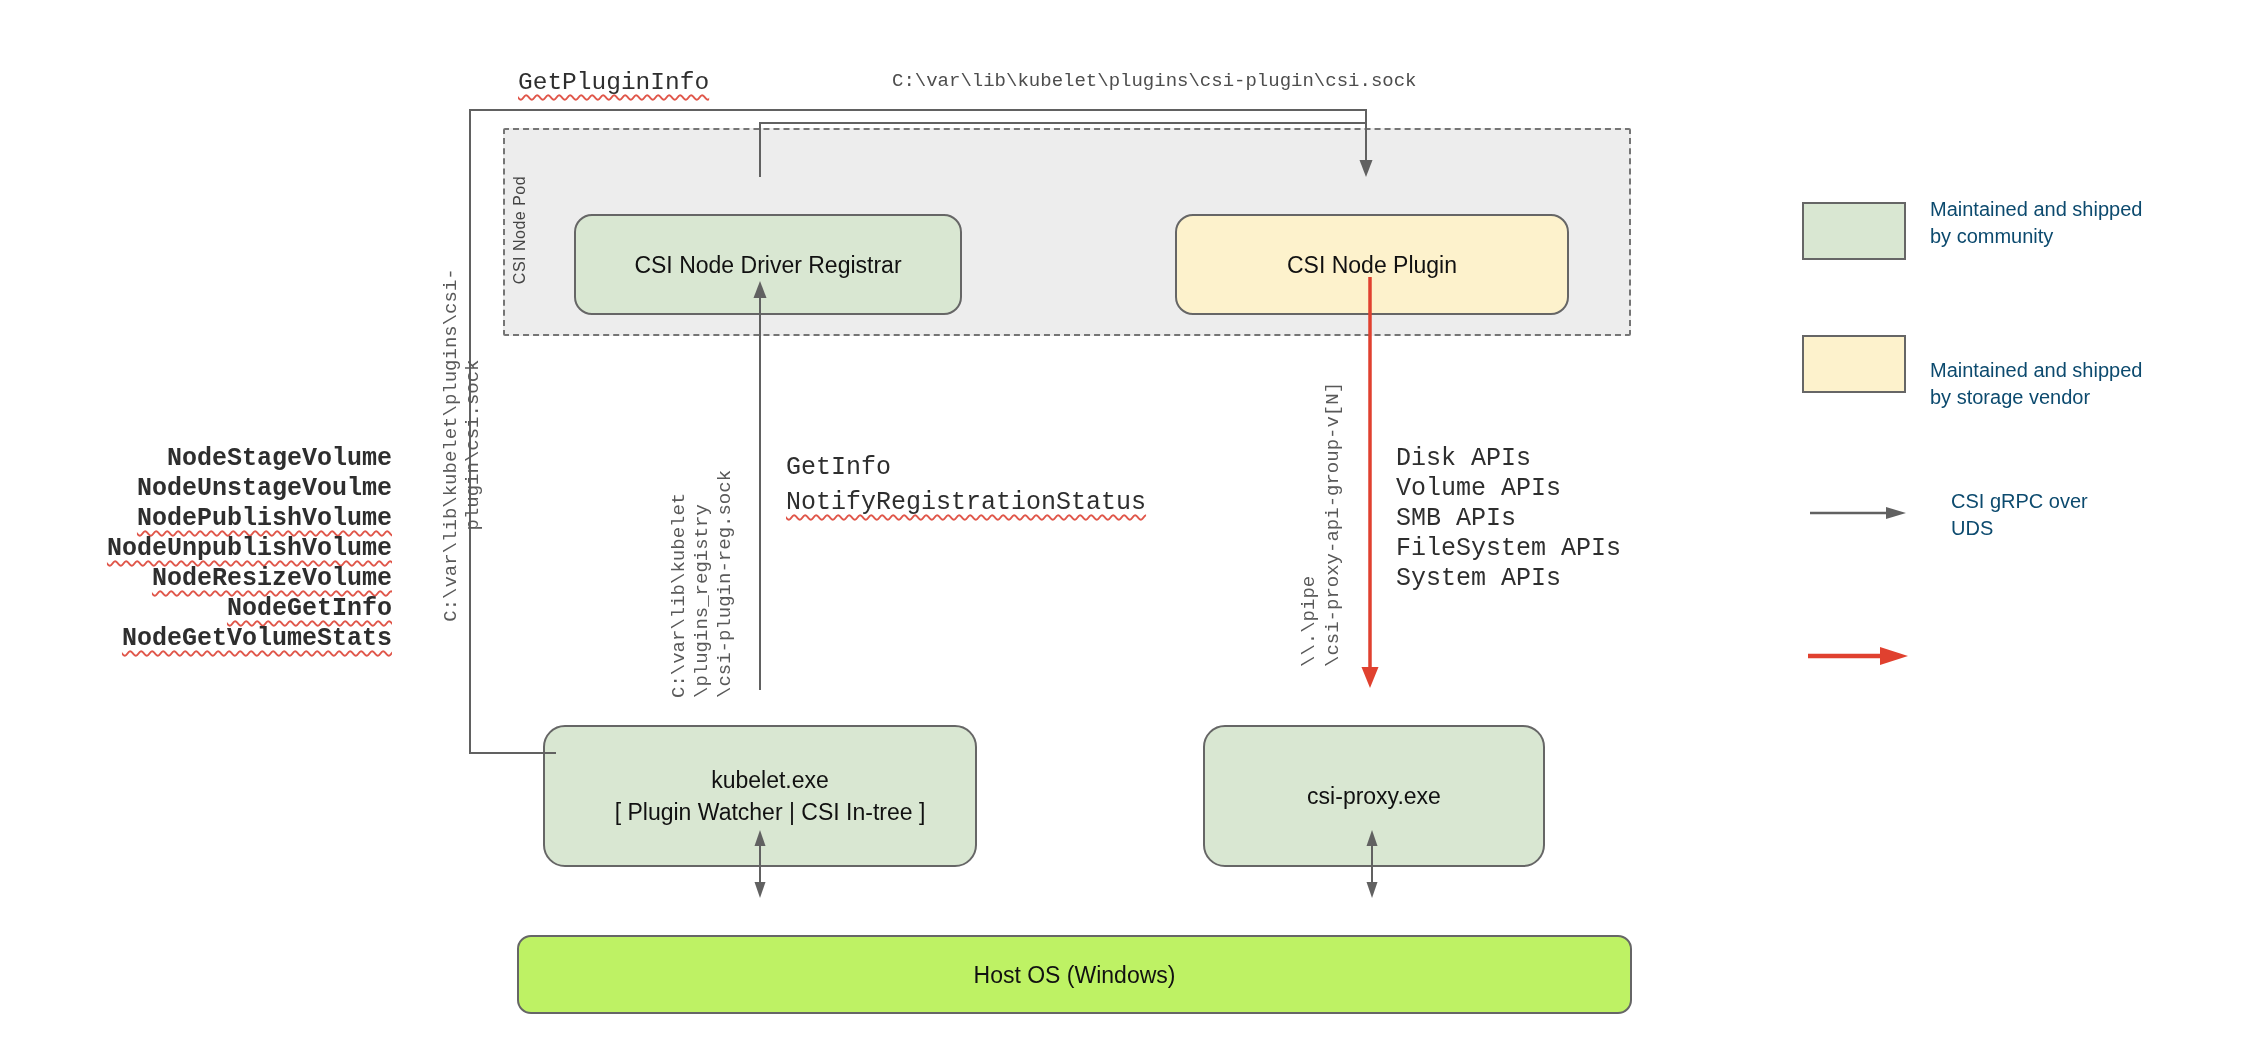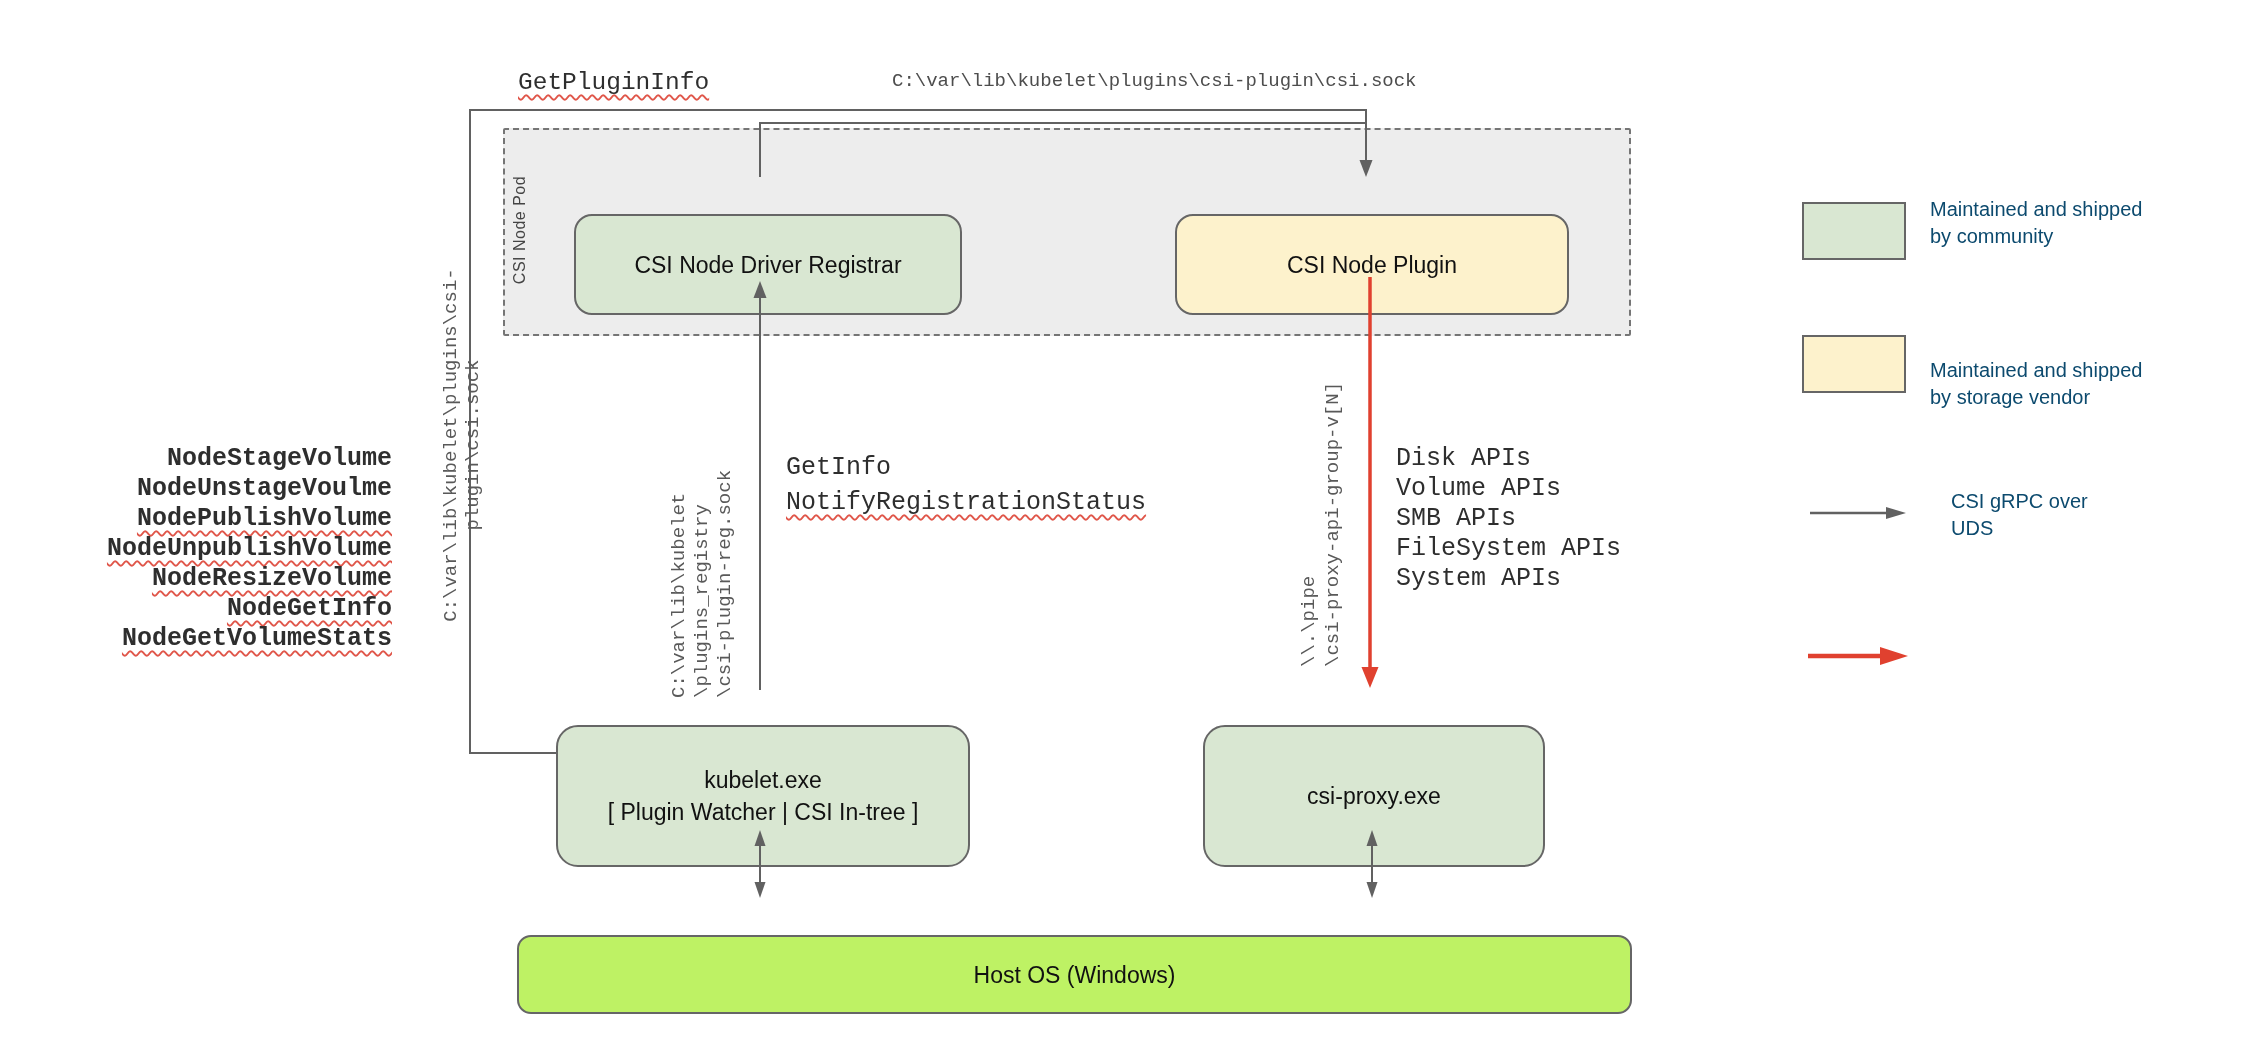--- a/index.html
+++ b/index.html
@@ -38,21 +38,21 @@
   <div class="vtext sans" style="left:461px;top:220px;width:120px;height:20px;text-align:center;font-size:16px;color:#444444;letter-spacing:0.5px;">CSI Node Pod</div>
 
   <div class="box" style="left:574px;top:179px;width:384px;height:97px;background:#d9e7d2;">
     <span>CSI Node Driver Registrar</span>
   </div>
 
   <div class="box" style="left:1175px;top:179px;width:390px;height:97px;background:#fdf2cc;">
     <span>CSI Node Plugin</span>
   </div>
 
-  <div class="box" style="left:556px;top:690px;width:410px;height:138px;background:#d9e7d2;border-radius:22px;">
+  <div class="box" style="left:543px;top:690px;width:410px;height:138px;background:#d9e7d2;border-radius:22px;padding-left:20px;">
     <span>kubelet.exe</span>
     <span>[ Plugin Watcher | CSI In-tree ]</span>
   </div>
 
   <div class="box" style="left:1203px;top:690px;width:338px;height:138px;background:#d9e7d2;border-radius:22px;">
     <span>csi-proxy.exe</span>
   </div>
 
   <div class="box" style="left:517px;top:900px;width:1111px;height:75px;background:#bef264;border-radius:14px;">
     <span>Host OS (Windows)</span>

